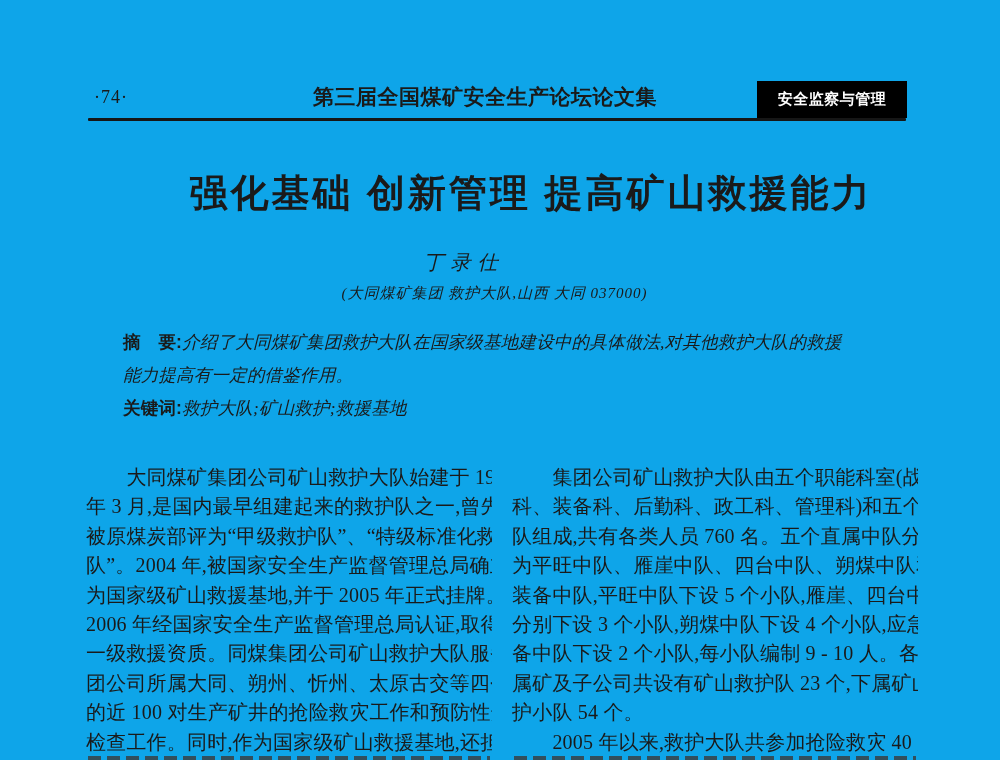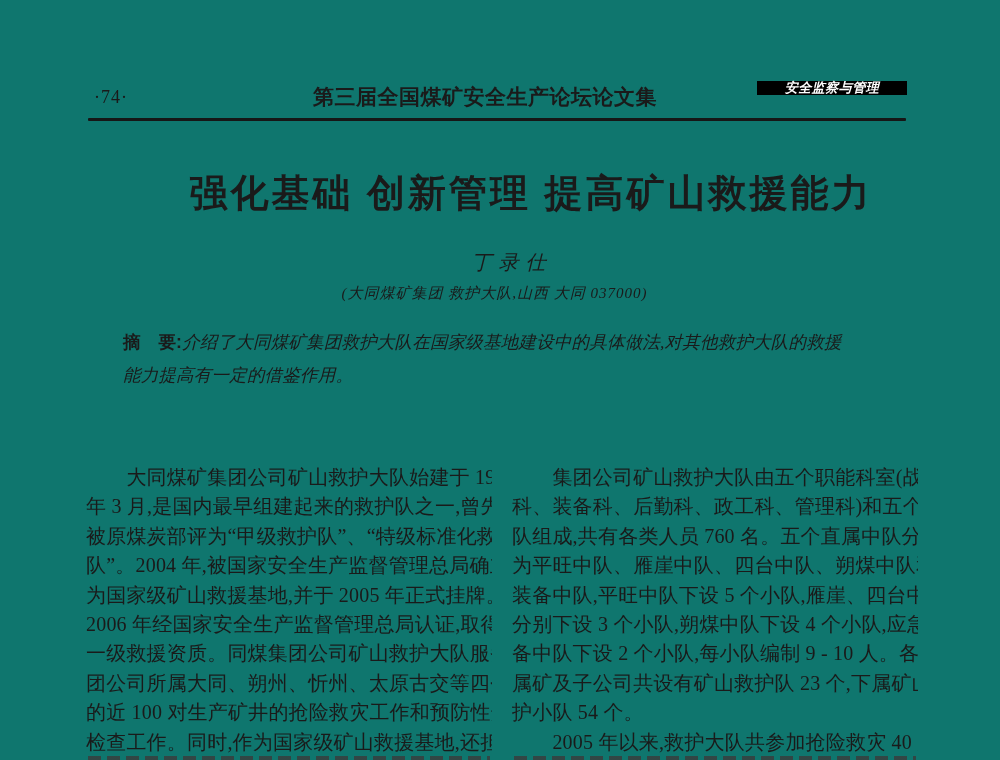--- a/index.html
+++ b/index.html
@@ -23,24 +23,24 @@
     font-family: "Liberation Serif", serif;
   }
   .proceedings-title {
     position: absolute; left: 60px; top: 83px; width: 850px;
     text-align: center;
     font-family: "Liberation Sans", sans-serif;
     font-weight: bold; font-size: 21px; letter-spacing: 0.5px;
   }
   .column-tag {
     position: absolute; left: 757px; top: 81px;
-    width: 150px; height: 14px;
+    width: 150px; height: 37px;
     display: flex; align-items: center; justify-content: center;
     font-family: "Liberation Sans", sans-serif;
-    font-weight: bold; font-size: 13px; letter-spacing: 0.5px; font-style: italic;
+    font-weight: bold; font-size: 15px; letter-spacing: 0.5px;
   }
   .header-rule {
     position: absolute; left: 88px; top: 118px;
     width: 818px; height: 3px;
     background: #161616;
     border-radius: 1px;
   }
   
   .article-title {
     position: absolute; left: 0; top: 168px; width: 1000px;
@@ -48,21 +48,20 @@
     font-family: "Liberation Sans", sans-serif;
     font-weight: bold; font-size: 38px; letter-spacing: 3px;
     white-space: nowrap;
     padding-left: 31px;
   }
   .article-author {
     position: absolute; left: 0; top: 249px; width: 928px;
     text-align: center;
     font-size: 20px; letter-spacing: 7px;
     font-style: italic;
-    padding-left: 48px;
   }
   .article-affiliation {
     position: absolute; left: 0; top: 284px; width: 965px;
     text-align: center;
     font-size: 15px; letter-spacing: 1px;
     font-style: italic;
     margin-left: 12px;
   }
   
   .abstract-block {
@@ -94,36 +93,39 @@
       #3a3a3a 0px, #3a3a3a 13px,
       transparent 13px, transparent 19px);
     opacity: 0.8;
   }
   .clipped-line.left  { left: 88px; }
   .clipped-line.right { left: 514px; }
 </style>
 </head>
 <body style="color: rgb(26, 26, 26);">
 
-<div class="sheet" style="background: #0f766e;">
+<div class="sheet" style="background: #0ea5e9;">
 
   <div class="page-number">·74·</div>
   <div class="proceedings-title">第三届全国煤矿安全生产论坛论文集</div>
   <div class="column-tag" style="background: rgb(0, 0, 0); color: rgb(255, 255, 255);">安全监察与管理</div>
   <div class="header-rule"></div>
 
   <div class="article-title">强化基础 创新管理 提高矿山救援能力</div>
   <div class="article-author">丁录仕</div>
   <div class="article-affiliation">(大同煤矿集团 救护大队,山西 大同 037000)</div>
 
   <div class="abstract-block">
     <div class="abs-line">
       <b class="abs-label">摘　要:</b><span class="abs-text">介绍了大同煤矿集团救护大队在国家级基地建设中的具体做法,对其他救护大队的救援</span>
     </div>
     <div class="abs-line abs-text">能力提高有一定的借鉴作用。</div>
+    <div class="abs-line">
+      <b class="abs-label">关键词:</b><span class="abs-text">救护大队;矿山救护;救援基地</span>
+    </div>
   </div>
 
   <div class="body-column left">
       <div class="body-line">　　大同煤矿集团公司矿山救护大队始建于 1952</div>
       <div class="body-line">年 3 月,是国内最早组建起来的救护队之一,曾先后</div>
       <div class="body-line">被原煤炭部评为“甲级救护队”、“特级标准化救护</div>
       <div class="body-line">队”。2004 年,被国家安全生产监督管理总局确立</div>
       <div class="body-line">为国家级矿山救援基地,并于 2005 年正式挂牌。</div>
       <div class="body-line">2006 年经国家安全生产监督管理总局认证,取得了</div>
       <div class="body-line">一级救援资质。同煤集团公司矿山救护大队服务集</div>

